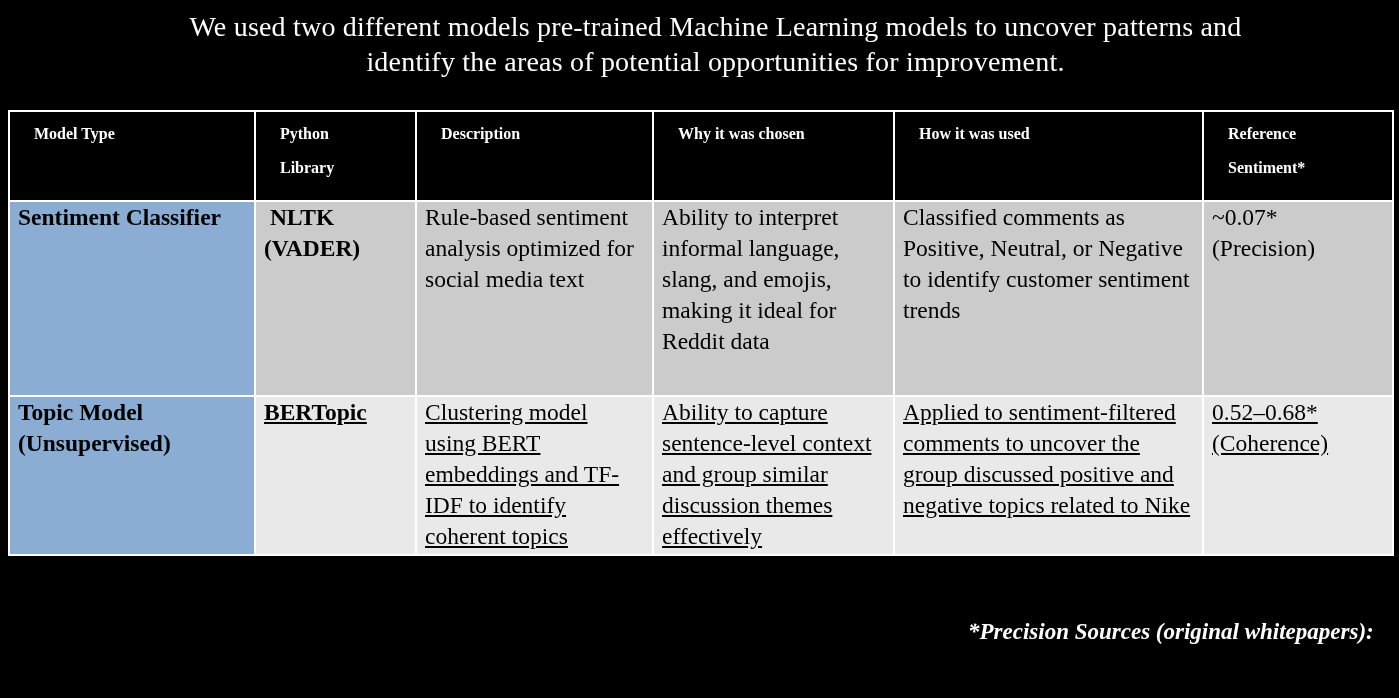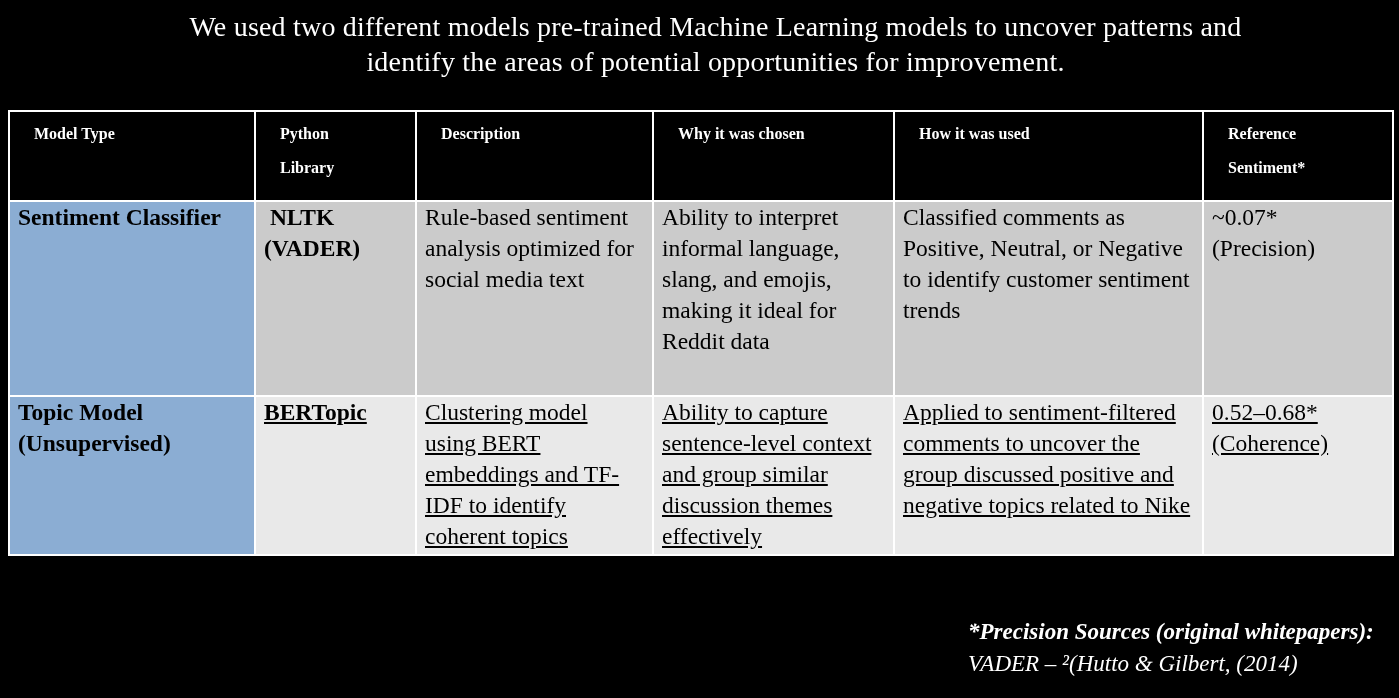--- a/index.html
+++ b/index.html
@@ -125,14 +125,13 @@
         <td class="shaded">Ability to capture sentence-level context and group similar discussion themes effectively</td>
         <td class="shaded">Applied to sentiment-filtered comments to uncover the group discussed positive and negative topics related to Nike</td>
         <td class="shaded">0.52–0.68* (Coherence)</td>
       </tr>
     </tbody>
   </table>
 </div>
 
 <div class="footnote">
   <div class="fn-line-1">*Precision Sources (original whitepapers):</div>
-  <div class="fn-line-2">VADER – ²(Hutto &amp; Gilbert, (2014)</div>
 </div>
 
 </body></html>

